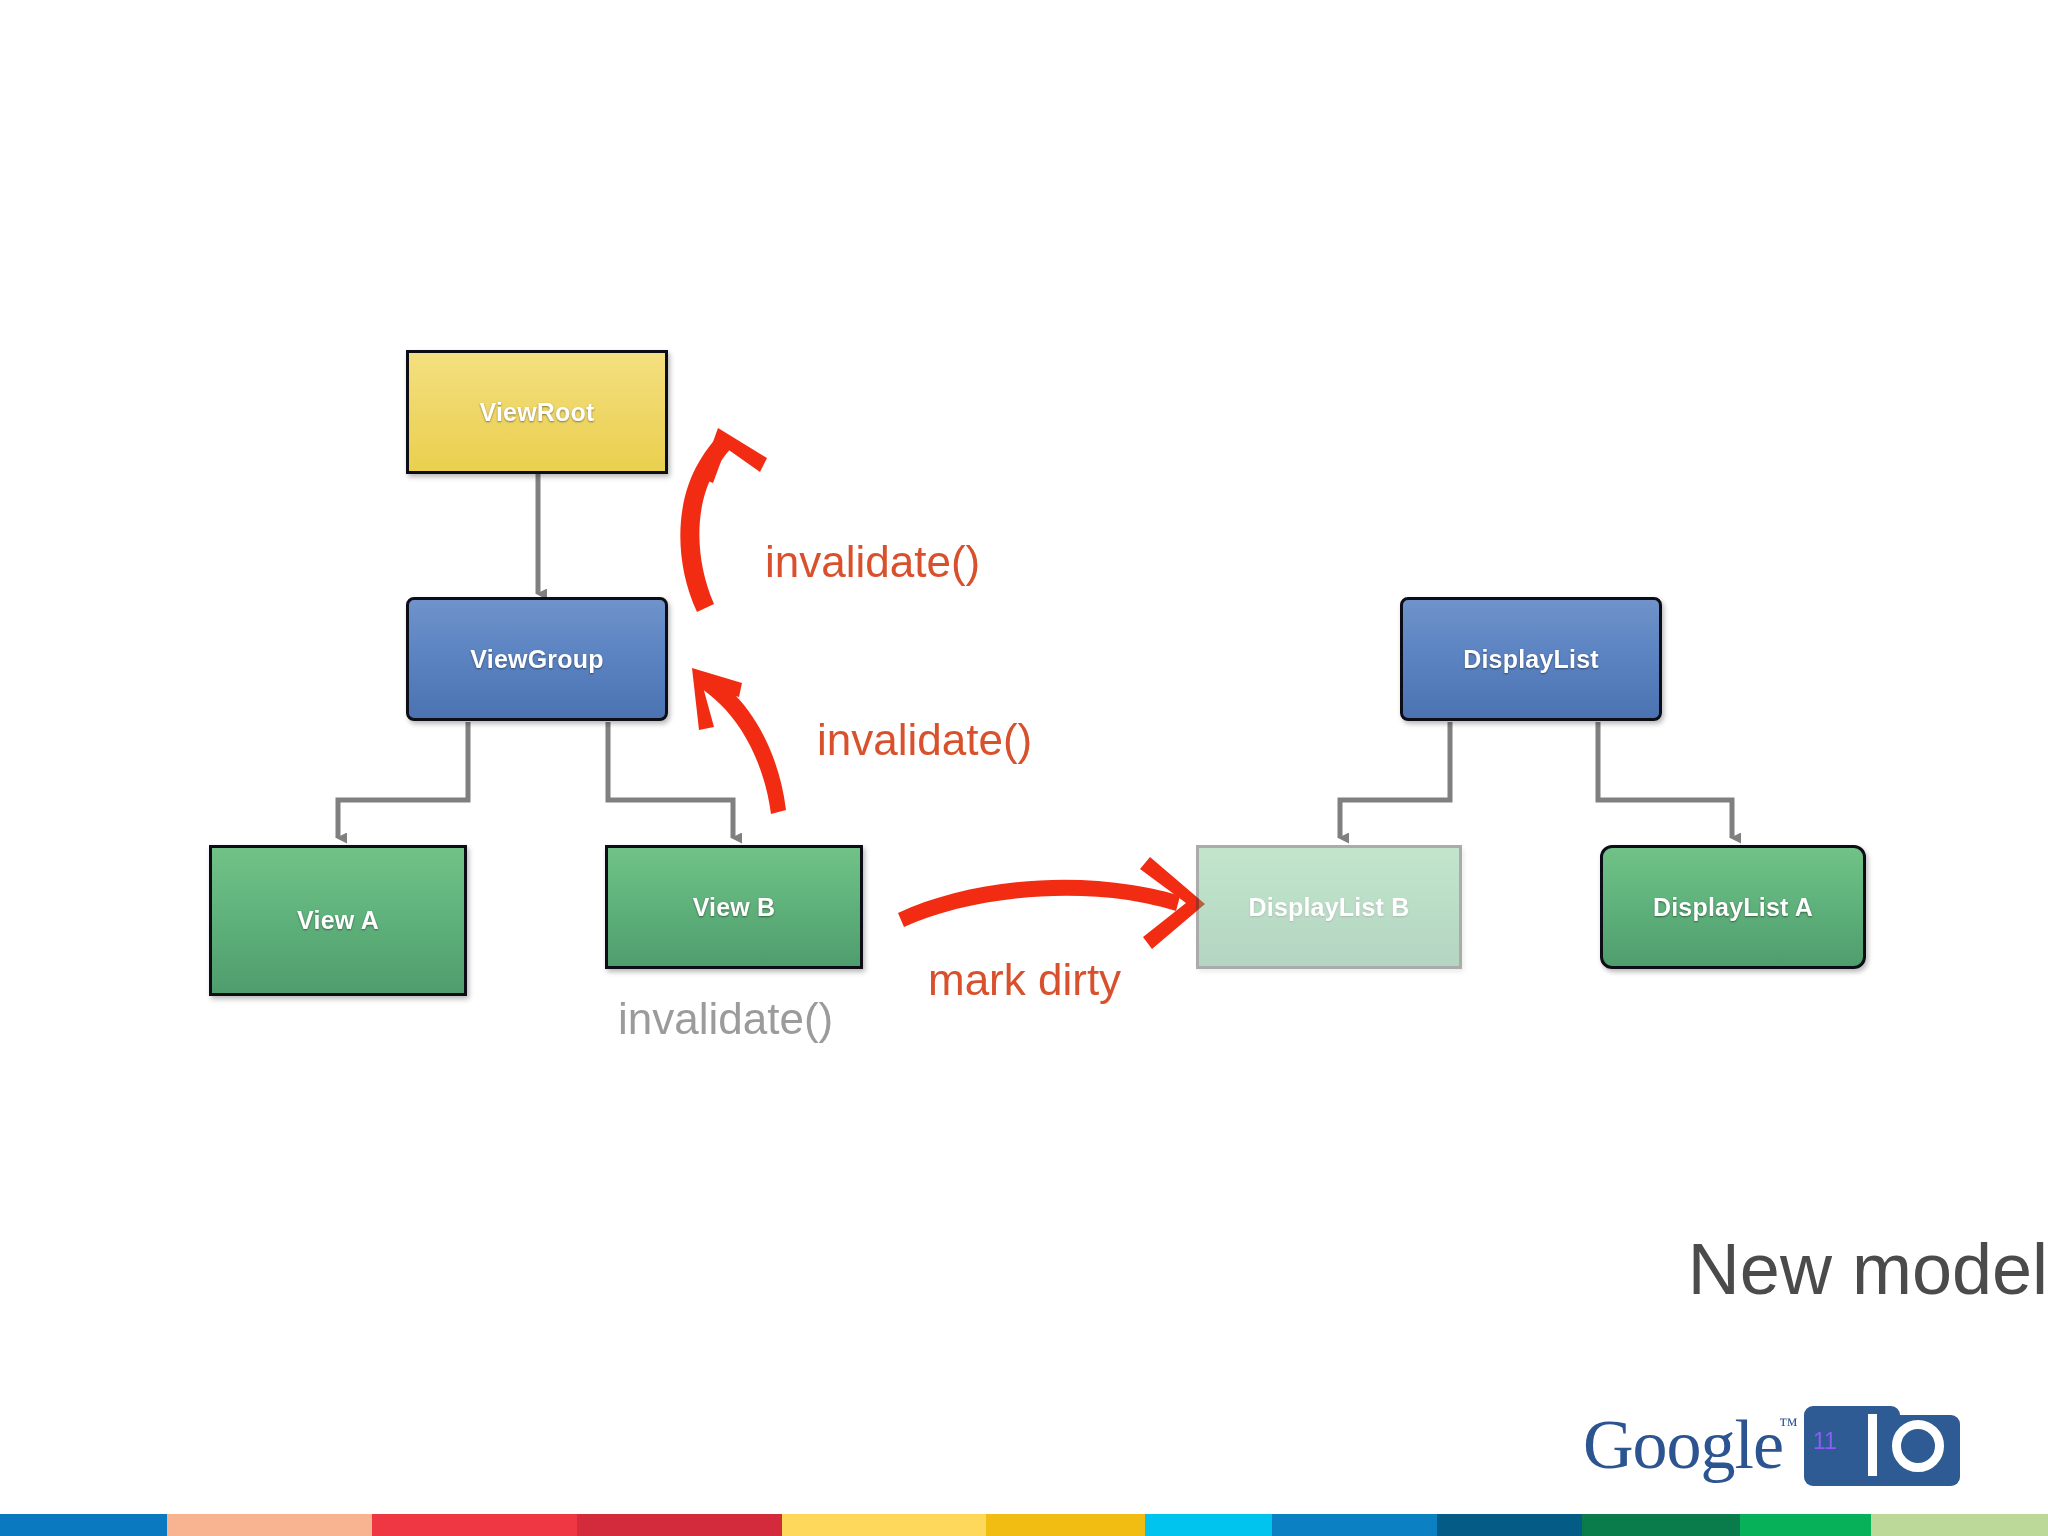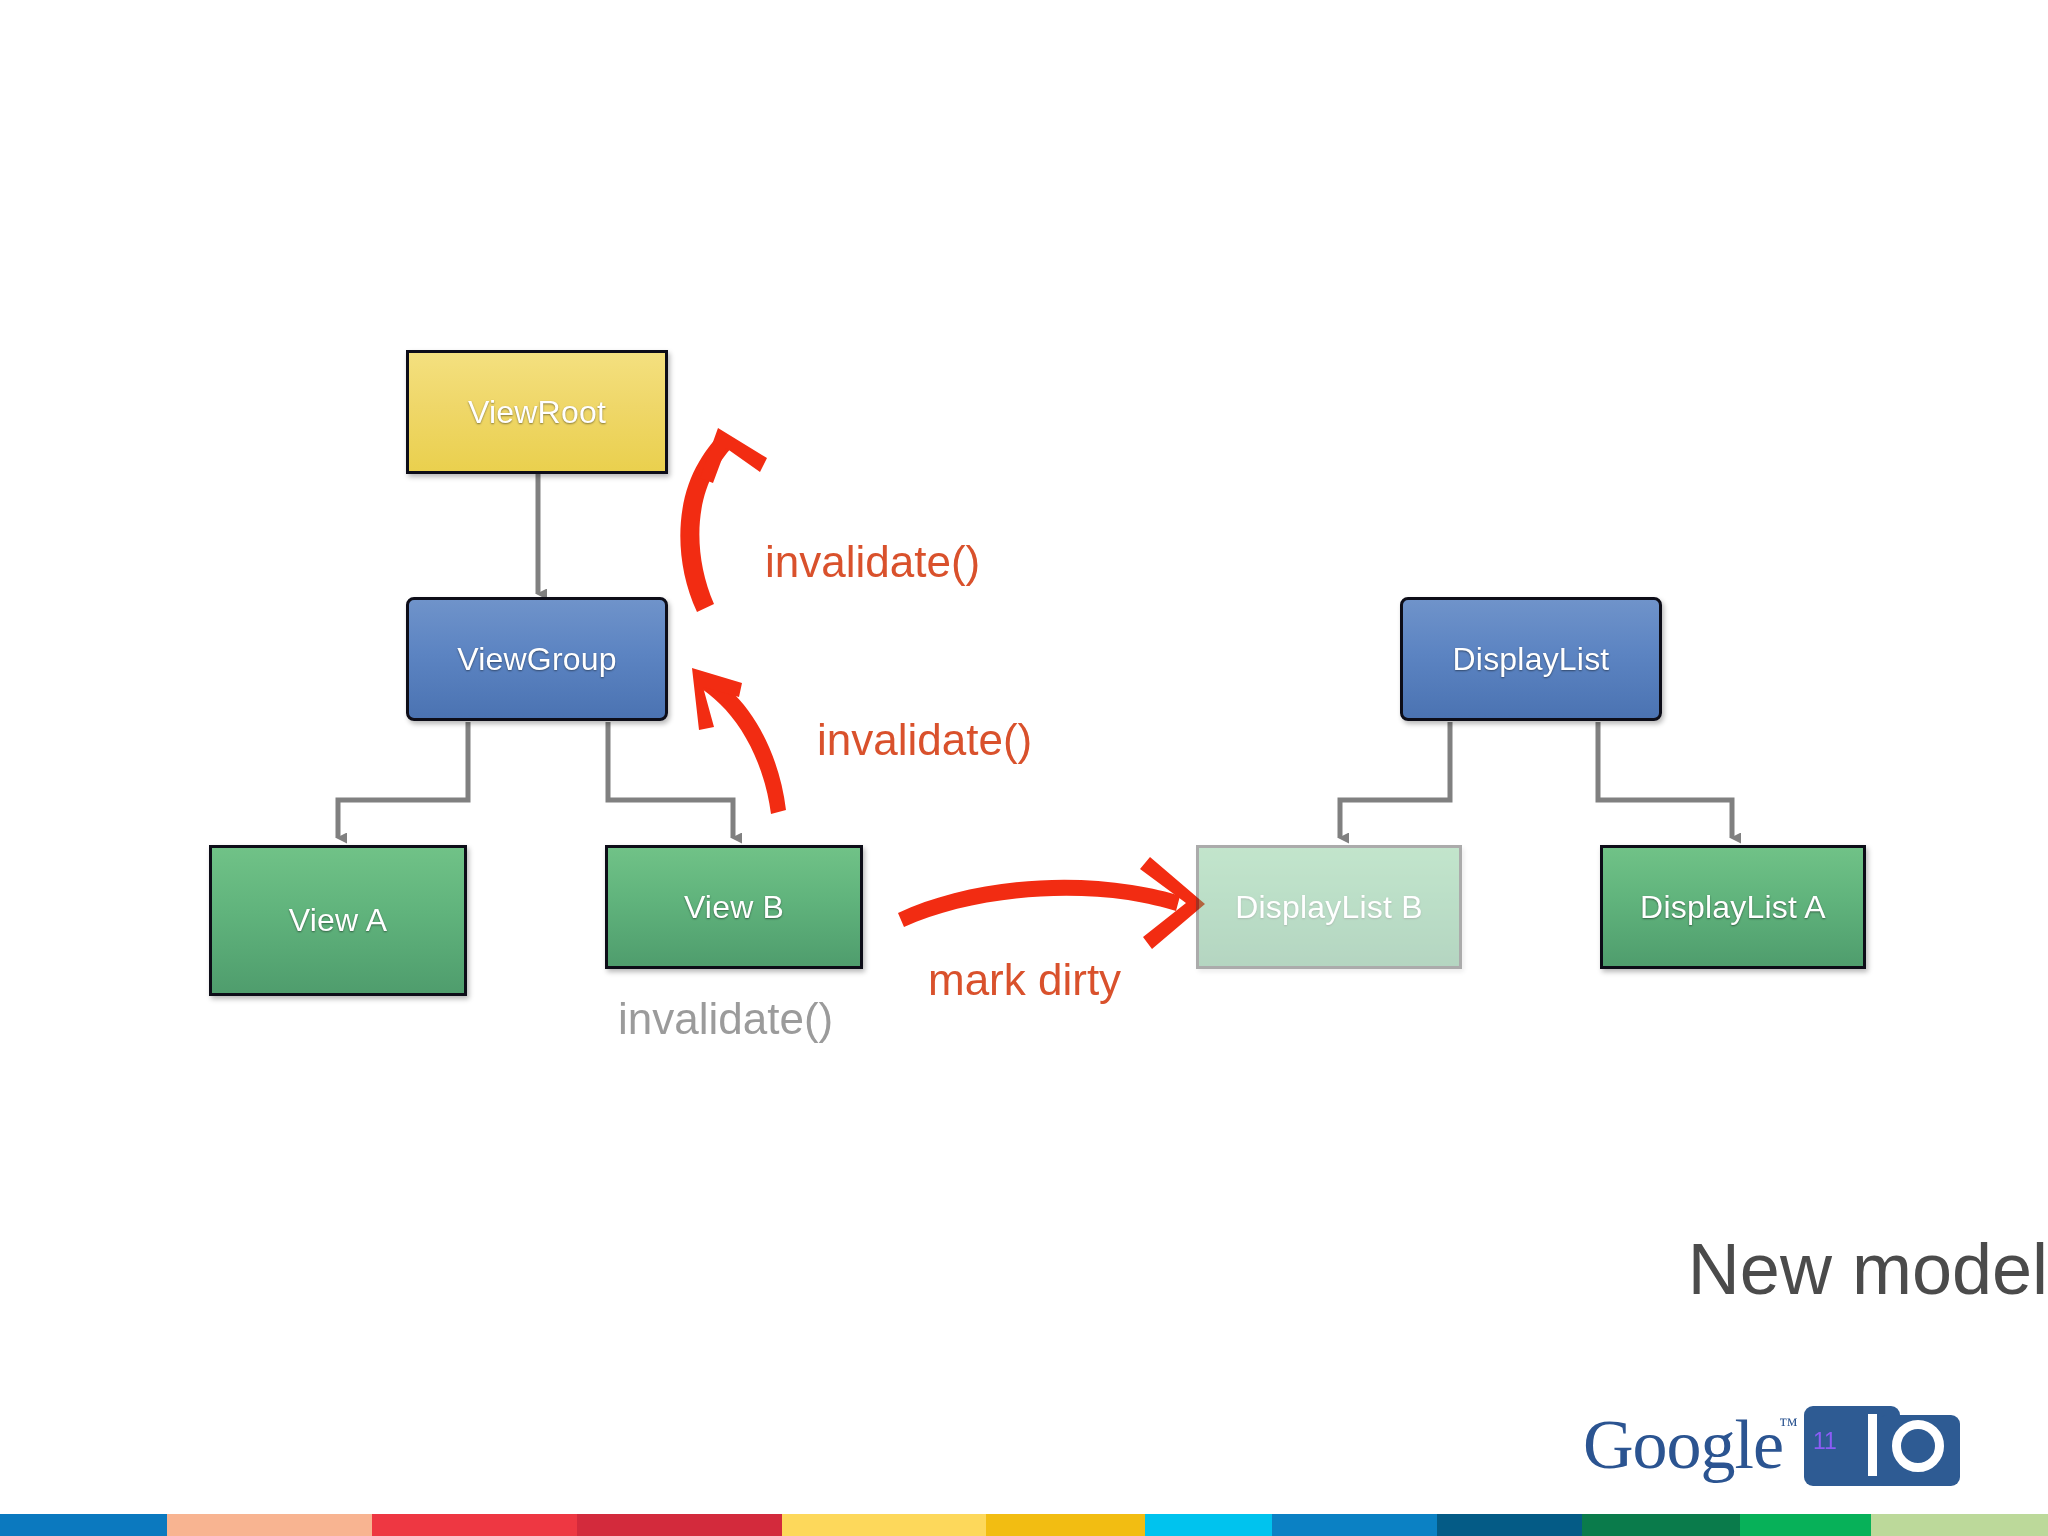--- a/index.html
+++ b/index.html
@@ -43,22 +43,22 @@
   .node {
     position: absolute;
     box-sizing: border-box;
     border: 3px solid #0d0d18;
     display: flex;
     align-items: center;
     justify-content: center;
     box-shadow: 2px 3px 5px rgba(0,0,0,0.28);
   }
   .node .node-label {
-    font-size: 32px;
-    font-weight: normal;
+    font-size: 25px;
+    font-weight: bold;
     color: #ffffff;
     letter-spacing: 0.2px;
     text-shadow: 0 1px 2px rgba(0,0,0,0.45);
     white-space: nowrap;
   }
   .node.yellow {
     background: linear-gradient(180deg, #f4e07f 0%, #efd769 45%, #ead04e 100%);
   }
   .node.blue {
     background: linear-gradient(180deg, #6f93ca 0%, #5c84c2 45%, #4b73b2 100%);
@@ -241,21 +241,21 @@
   </div>
 
   <div class="node blue" style="left:1400px; top:597px; width:262px; height:124px;">
     <span class="node-label">DisplayList</span>
   </div>
 
   <div class="node green faded" style="left:1196px; top:845px; width:266px; height:124px;">
     <span class="node-label">DisplayList B</span>
   </div>
 
-  <div class="node green" style="left:1600px; top:845px; width:266px; height:124px;">
+  <div class="node green" style="left:1600px; top:845px; width:266px; height:124px;border-radius:12px;">
     <span class="node-label">DisplayList A</span>
   </div>
 
   <div class="ann-text" style="left:765px; top:537px;">invalidate()</div>
 
   <div class="ann-text" style="left:817px; top:715px;">invalidate()</div>
 
   <div class="ann-text" style="left:928px; top:955px;">mark dirty</div>
 
   <div class="grey-text" style="left:618px; top:994px;">invalidate()</div>

